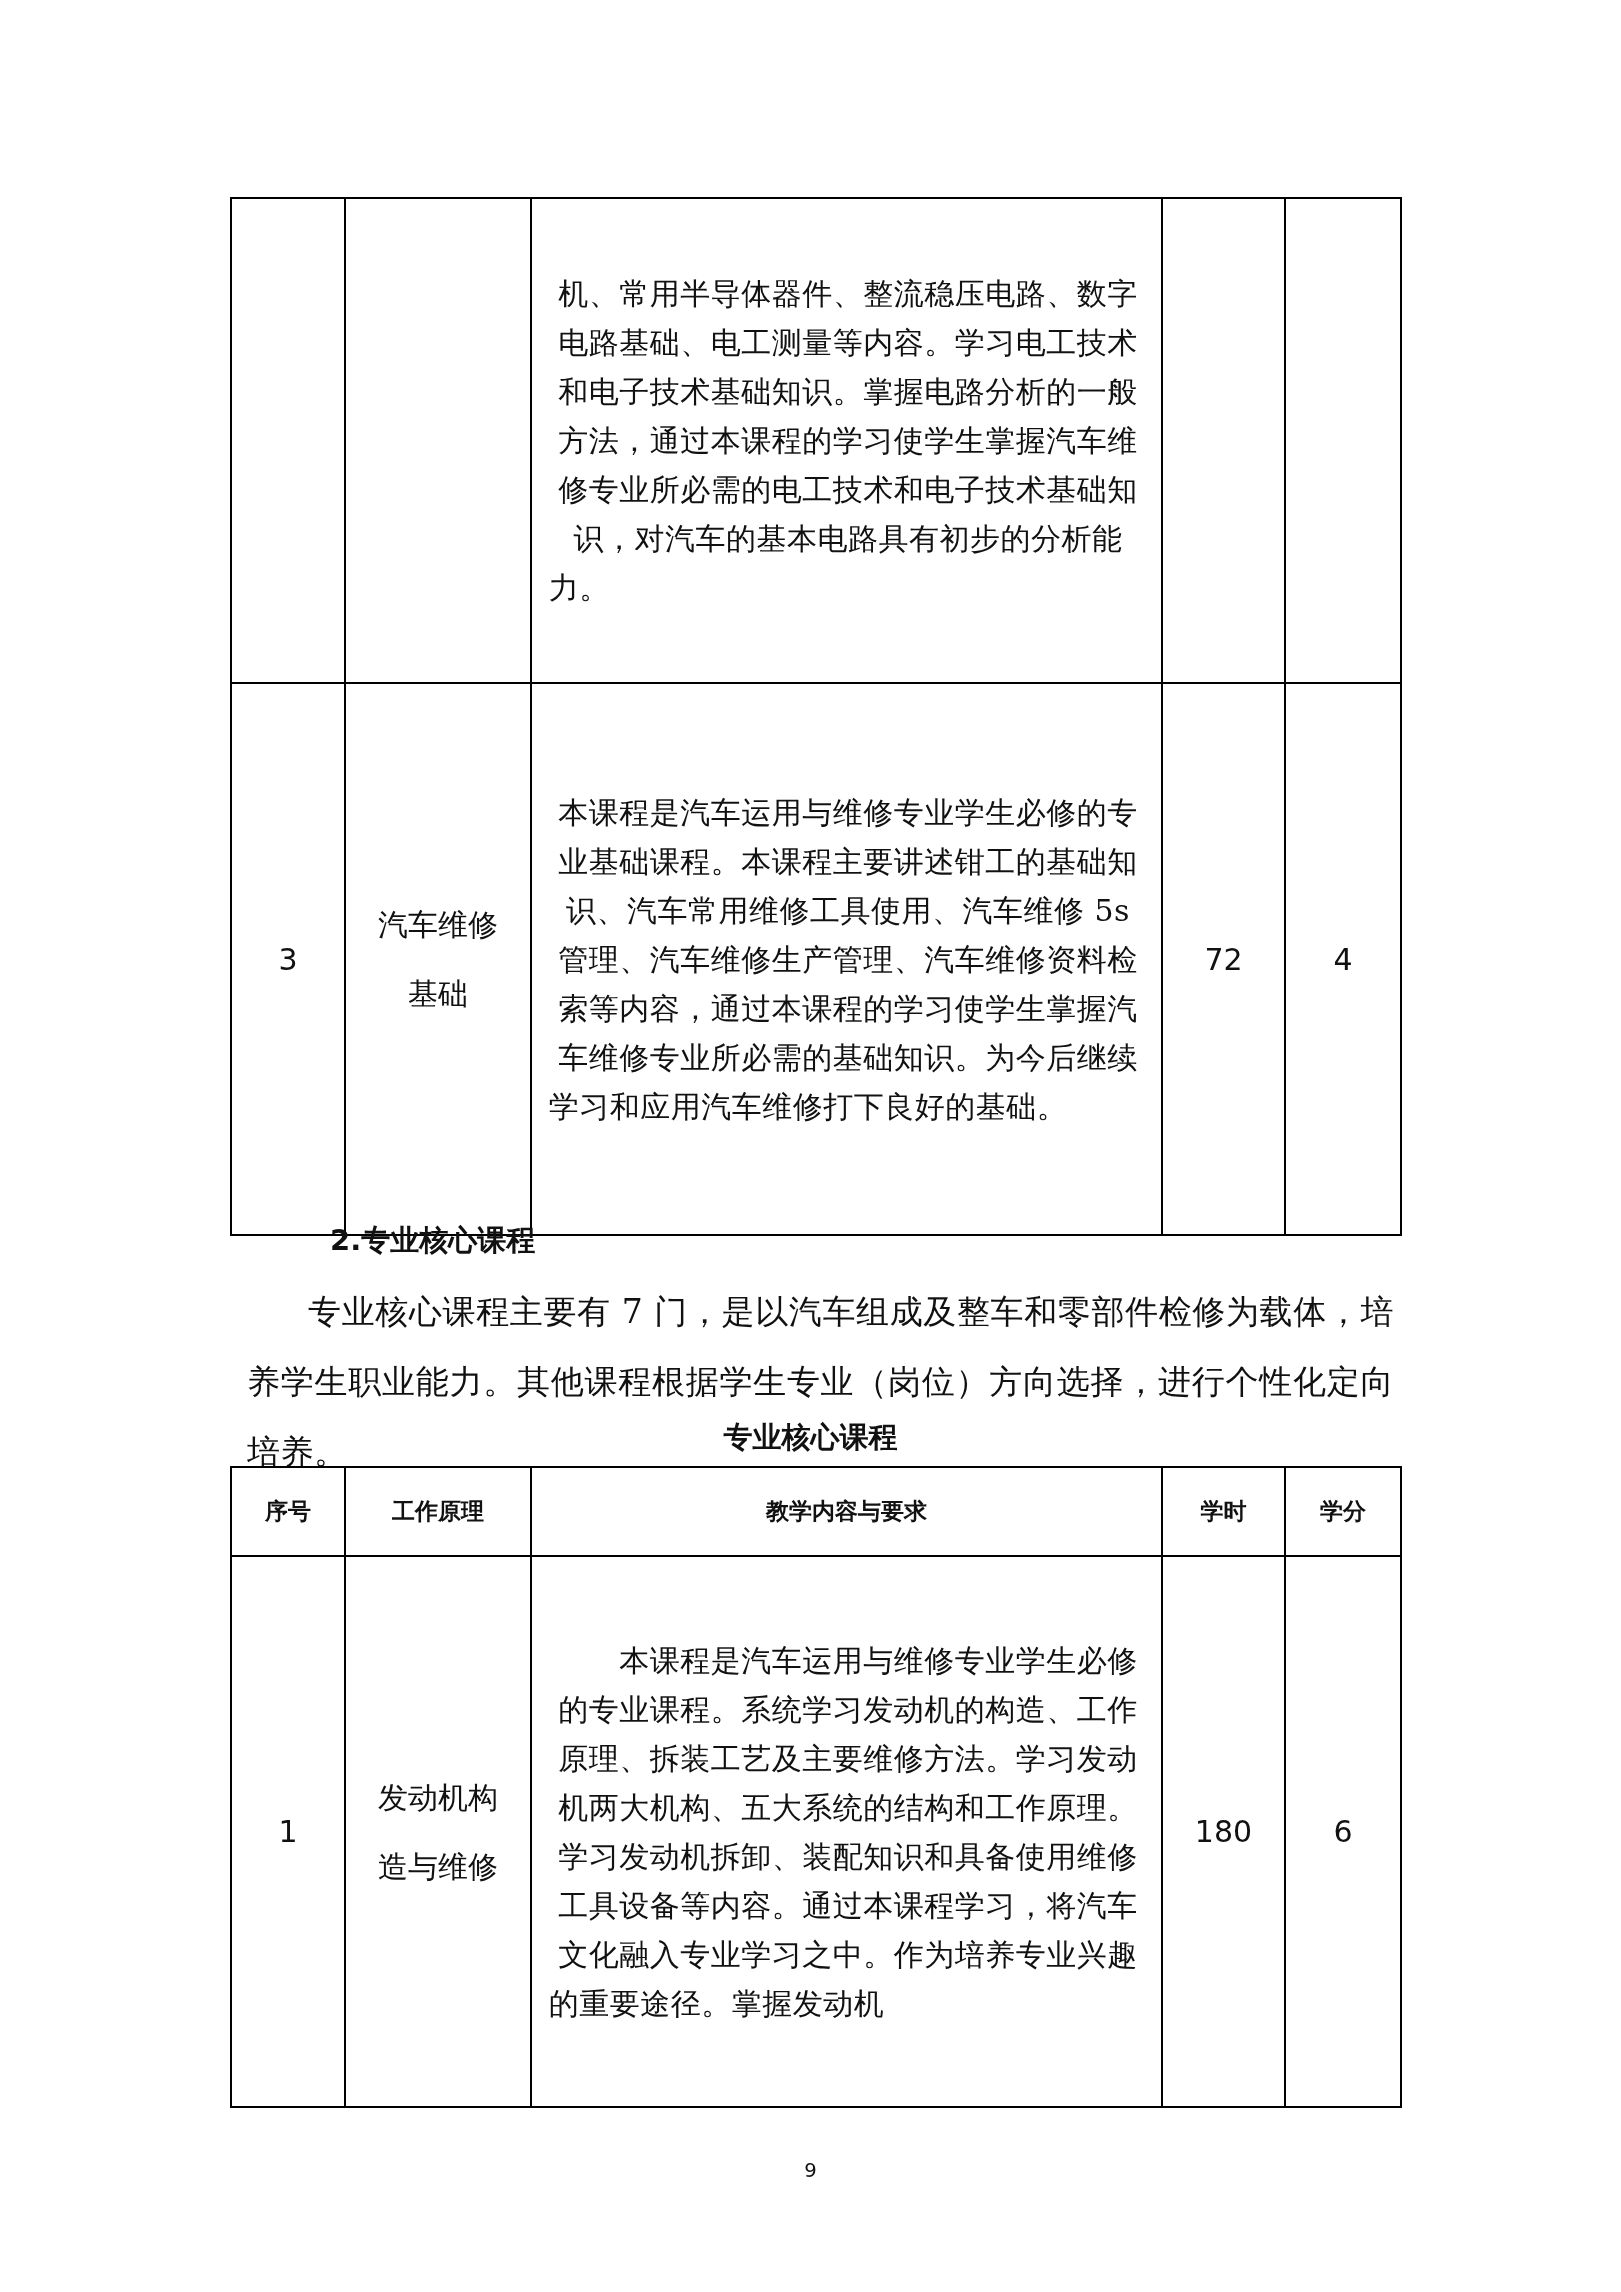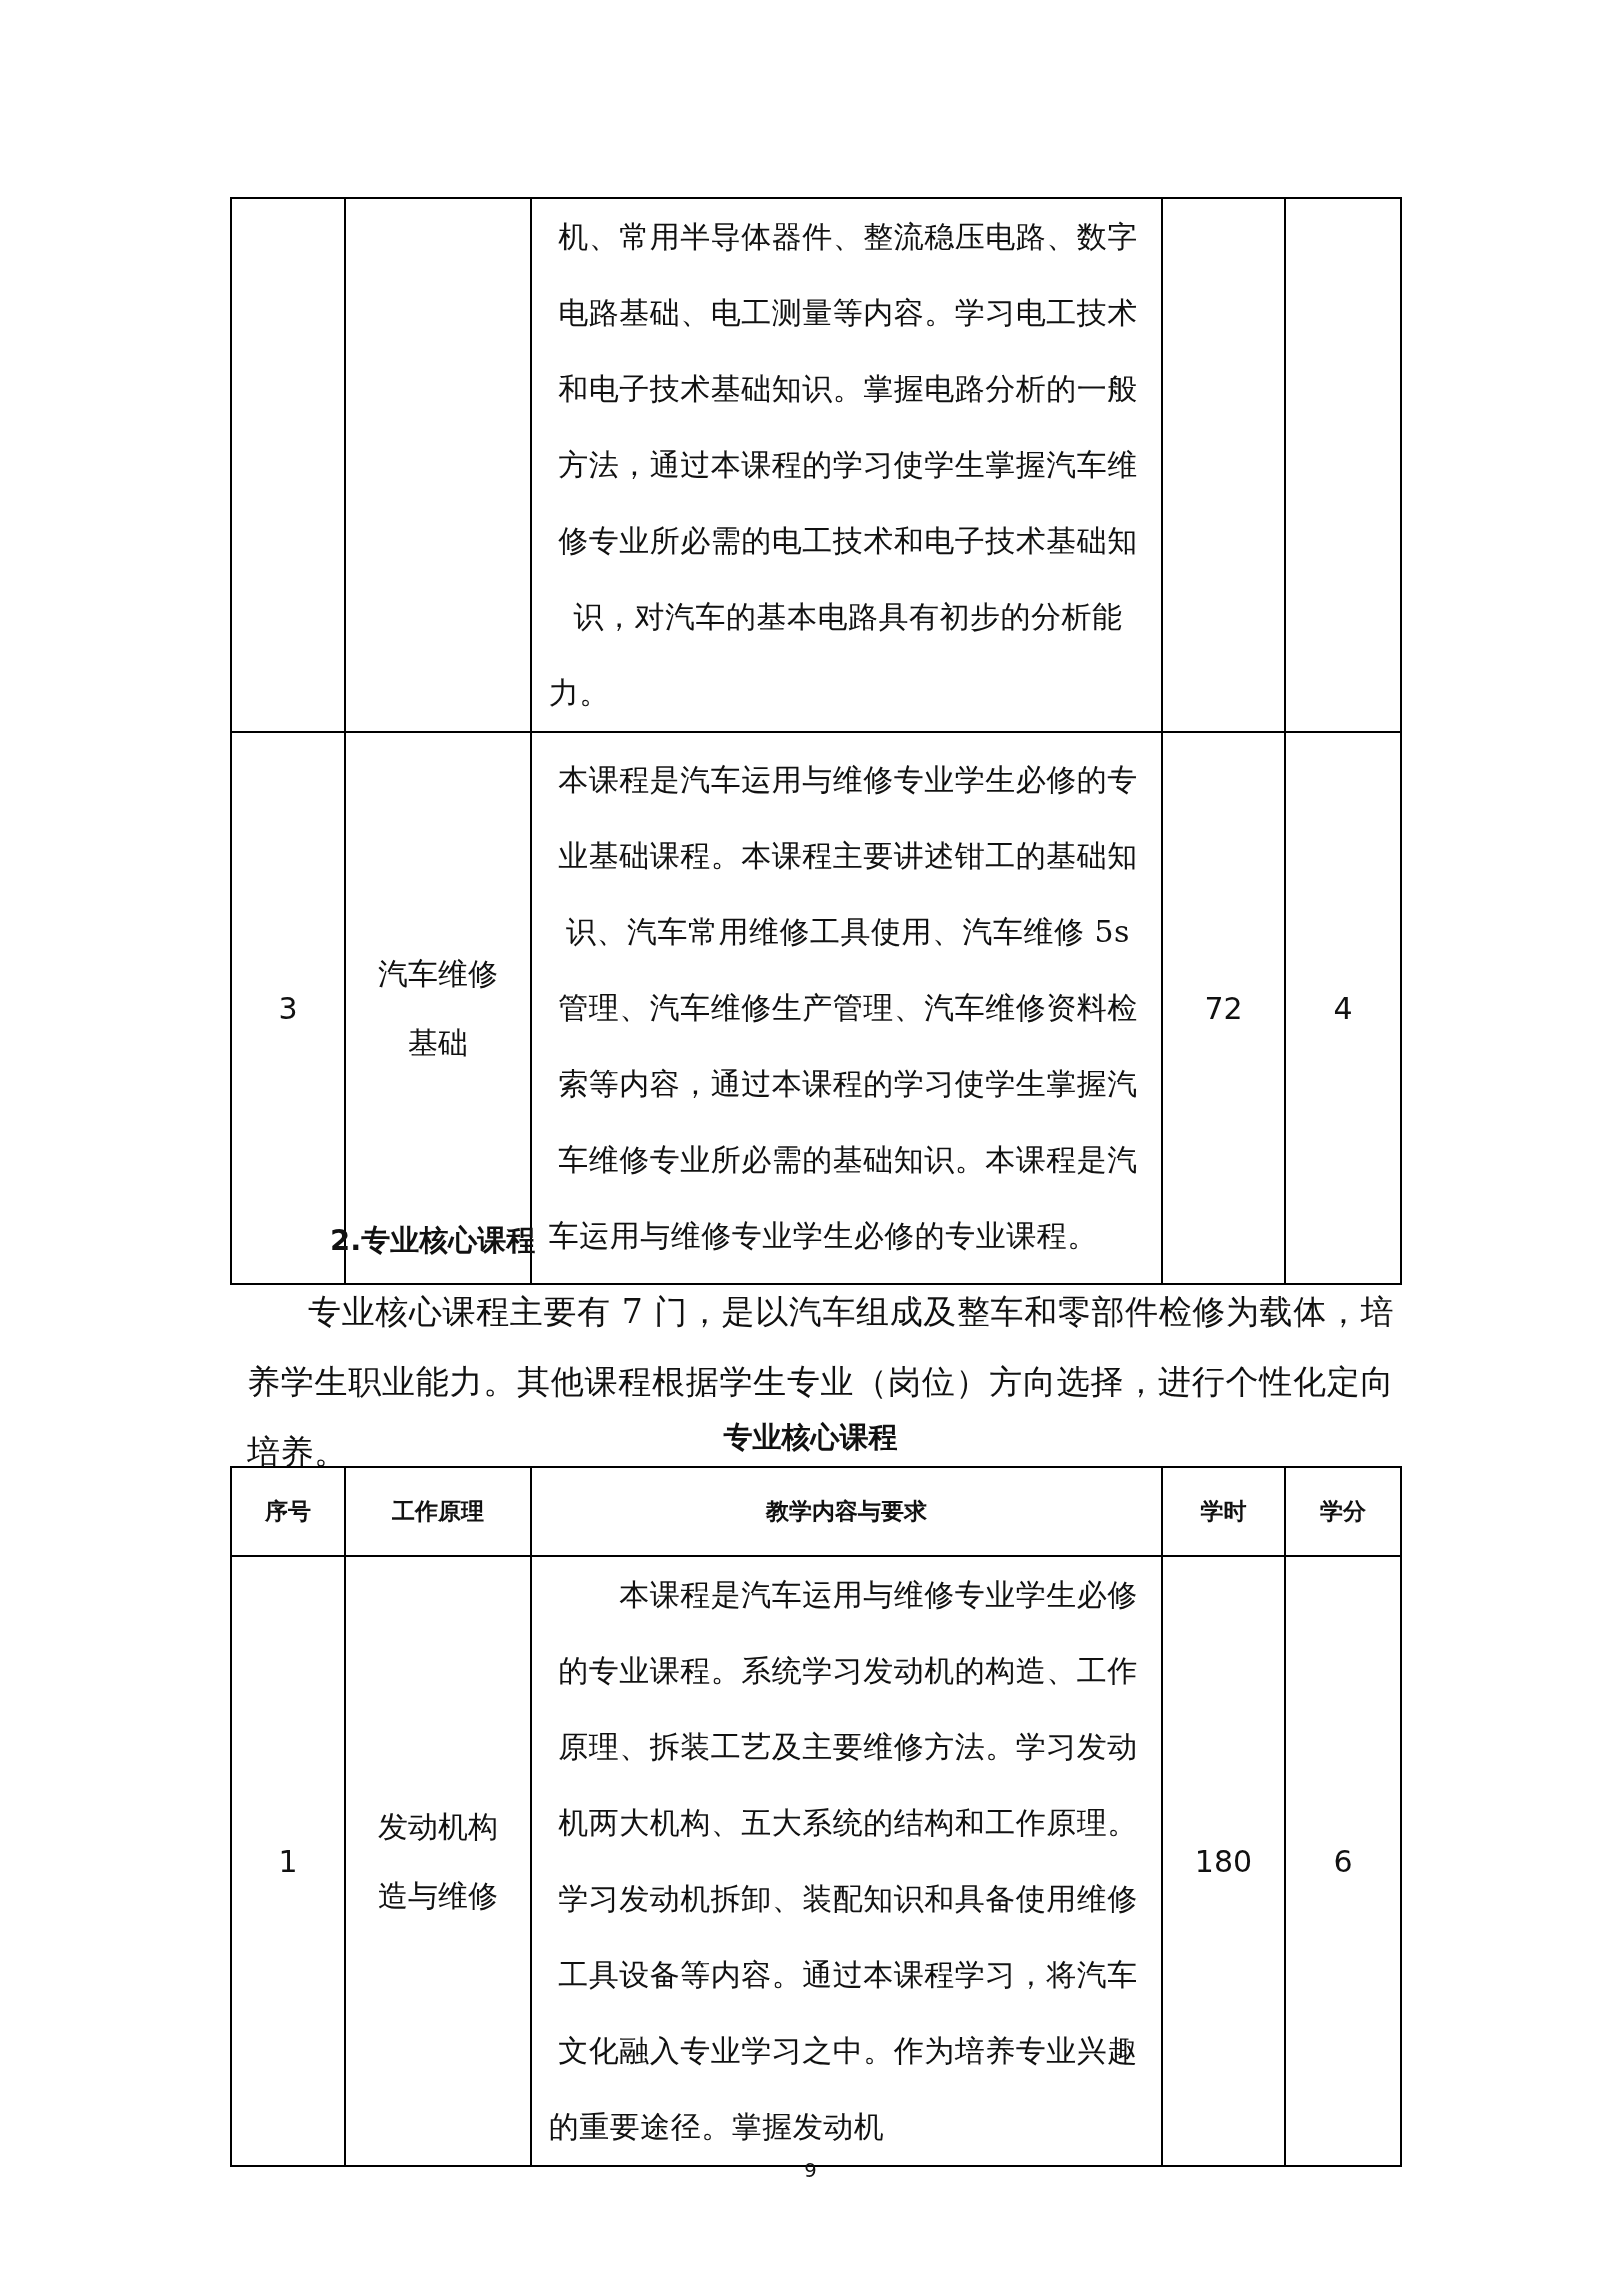--- a/index.html
+++ b/index.html
@@ -17,21 +17,21 @@
     table.grid td, table.grid th {
       border: 2.9px solid #000; padding: 11px; vertical-align: middle;
       text-align: center; font-size: 30px; font-weight: normal;
     }
     col.c1 { width: 114px; } col.c2 { width: 186px; } col.c3 { width: 631px; }
     col.c4 { width: 123px; } col.c5 { width: 116px; }
 
     .desc {
       text-align: justify; text-align-last: left;
       padding: 0 13.7px 0 16.7px !important;
-      line-height: 76px; font-size: 30px; letter-spacing: 0.5px;
+      line-height: 49px; font-size: 30px; letter-spacing: 0.5px;
     }
     .name-cell { line-height: 69px; font-size: 30px; }
     .num { font-family: "DejaVu Sans", "Liberation Sans", sans-serif; font-size: 27.4px; }
 
     #t1 { top: 197px; }
     #t1 .r1 td { height: 461px; }
     #t1 .r2 td { height: 528px; }
 
     #t2 { top: 1466px; }
     #t2 .hdr th { height: 65px; font-family: "DejaVu Sans", "Liberation Sans", sans-serif; font-weight: bold; font-size: 23px; }
@@ -79,21 +79,21 @@
         <td class="desc">机、常用半导体器件、整流稳压电路、数字电路基础、电工测量等内容。学习电工技术和电子技术基础知识。掌握电路分析的一般方法，通过本课程的学习使学生掌握汽车维修专业所必需的电工技术和电子技术基础知识，对汽车的基本电路具有初步的分析能力。</td>
         <td class="num"></td>
         <td class="num"></td>
       </tr>
       <tr class="r2">
         <td class="num">3</td>
         <td class="name-cell">
           <div>汽车维修</div>
           <div>基础</div>
         </td>
-        <td class="desc">本课程是汽车运用与维修专业学生必修的专业基础课程。本课程主要讲述钳工的基础知识、汽车常用维修工具使用、汽车维修 5s 管理、汽车维修生产管理、汽车维修资料检索等内容，通过本课程的学习使学生掌握汽车维修专业所必需的基础知识。本课程是汽车运用与维修专业学生必修的专业课程。</td>
+        <td class="desc">本课程是汽车运用与维修专业学生必修的专业基础课程。本课程主要讲述钳工的基础知识、汽车常用维修工具使用、汽车维修 5s 管理、汽车维修生产管理、汽车维修资料检索等内容，通过本课程的学习使学生掌握汽车维修专业所必需的基础知识。为今后继续学习和应用汽车维修打下良好的基础。</td>
         <td class="num">72</td>
         <td class="num">4</td>
       </tr>
     </tbody>
   </table>
 
   <div class="section-heading">2.专业核心课程</div>
   <div class="para">专业核心课程主要有 7 门，是以汽车组成及整车和零部件检修为载体，培养学生职业能力。其他课程根据学生专业（岗位）方向选择，进行个性化定向培养。</div>
 
   <div class="caption">专业核心课程</div>

